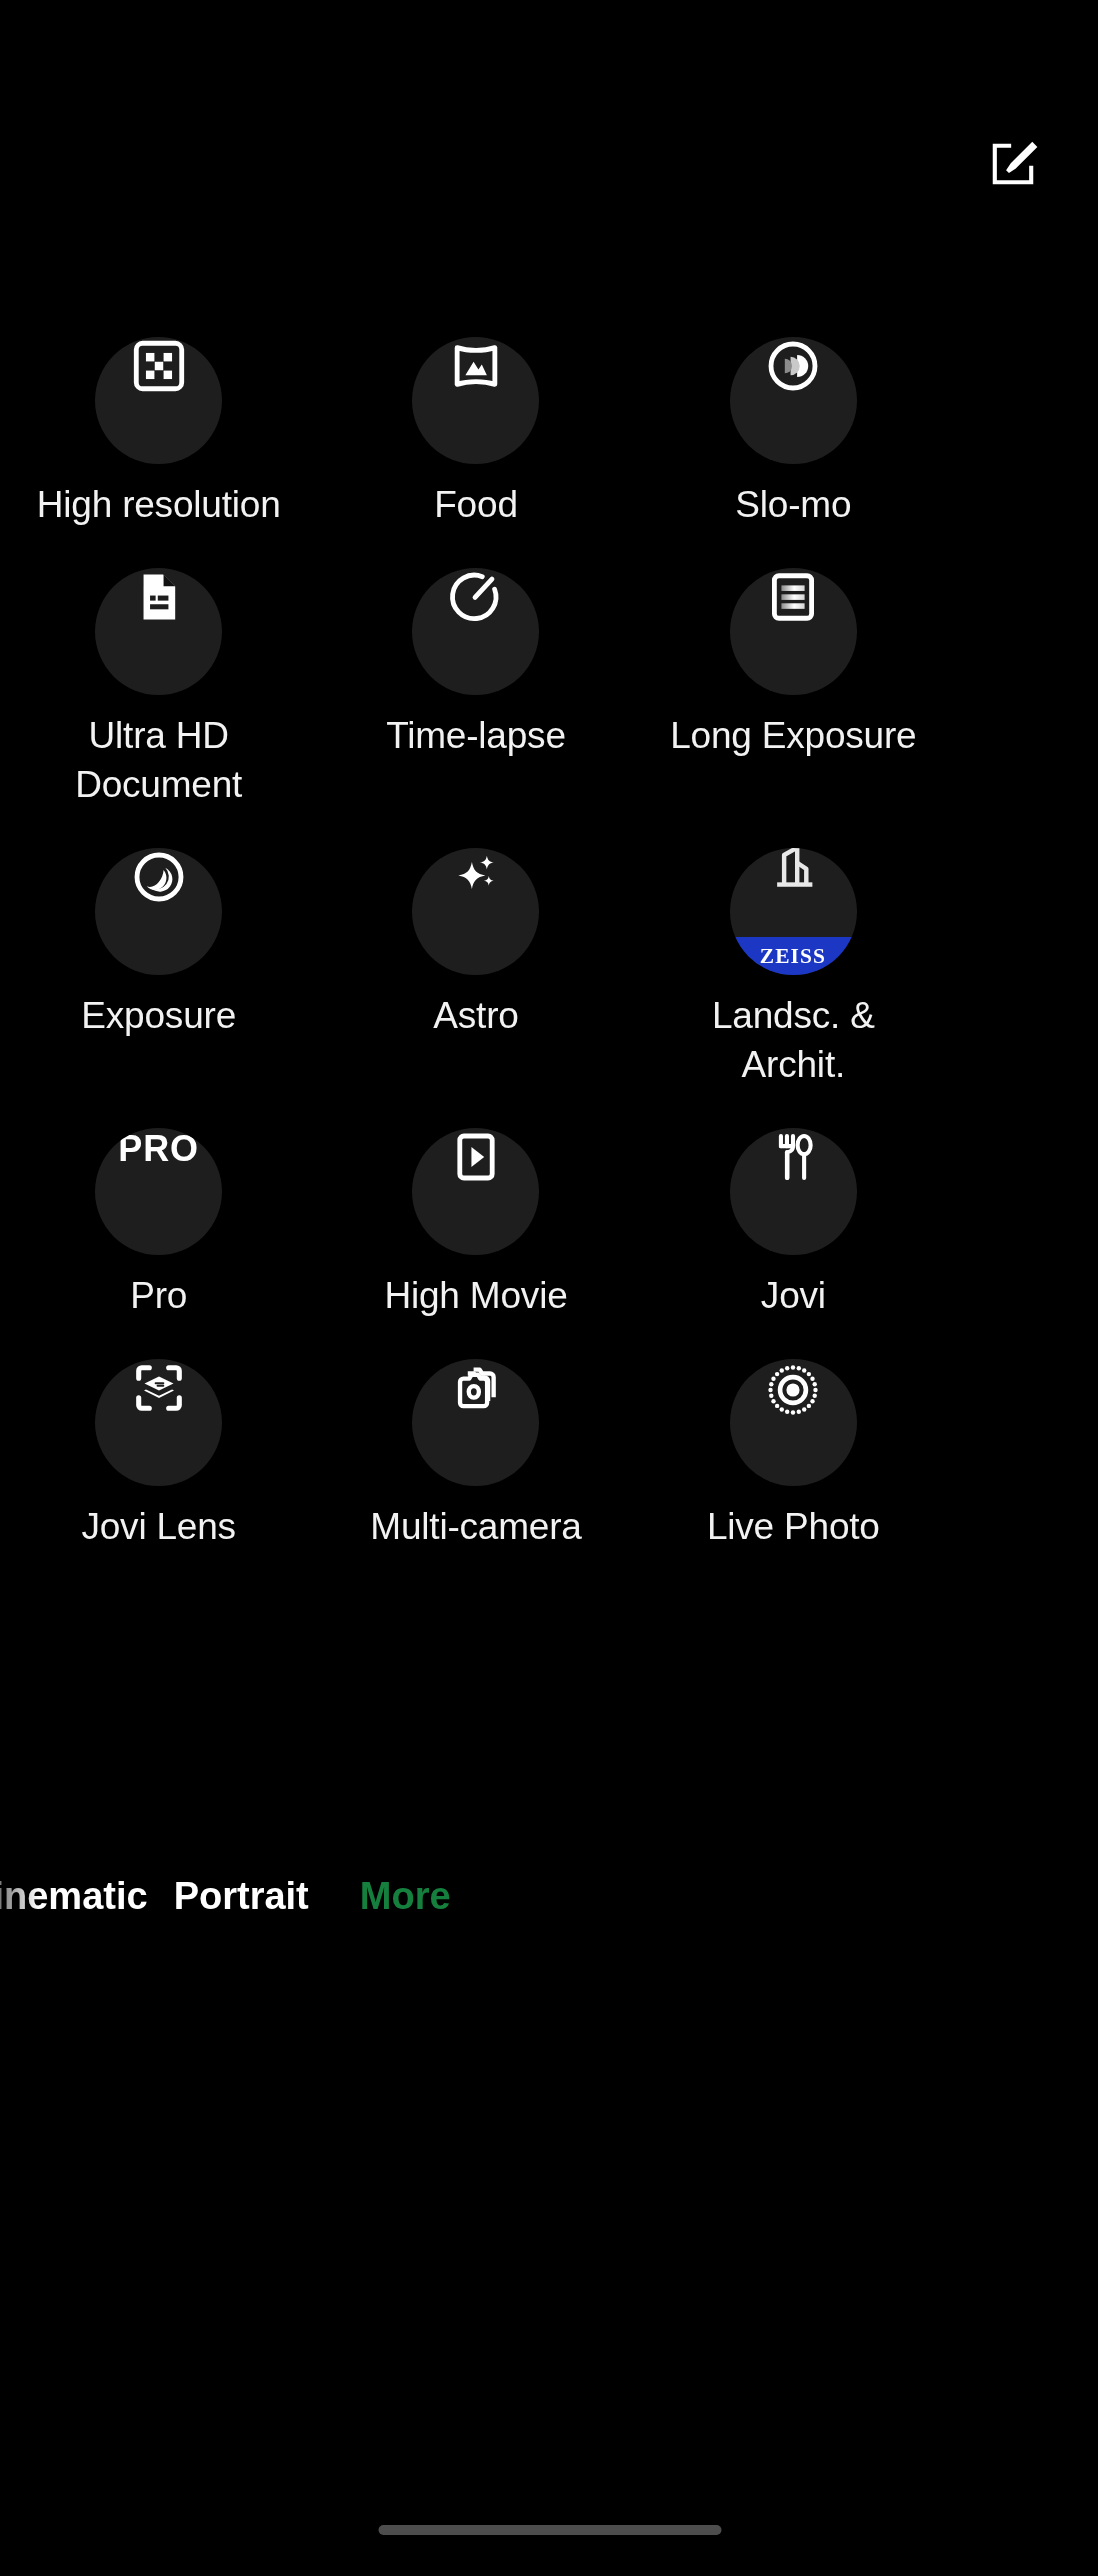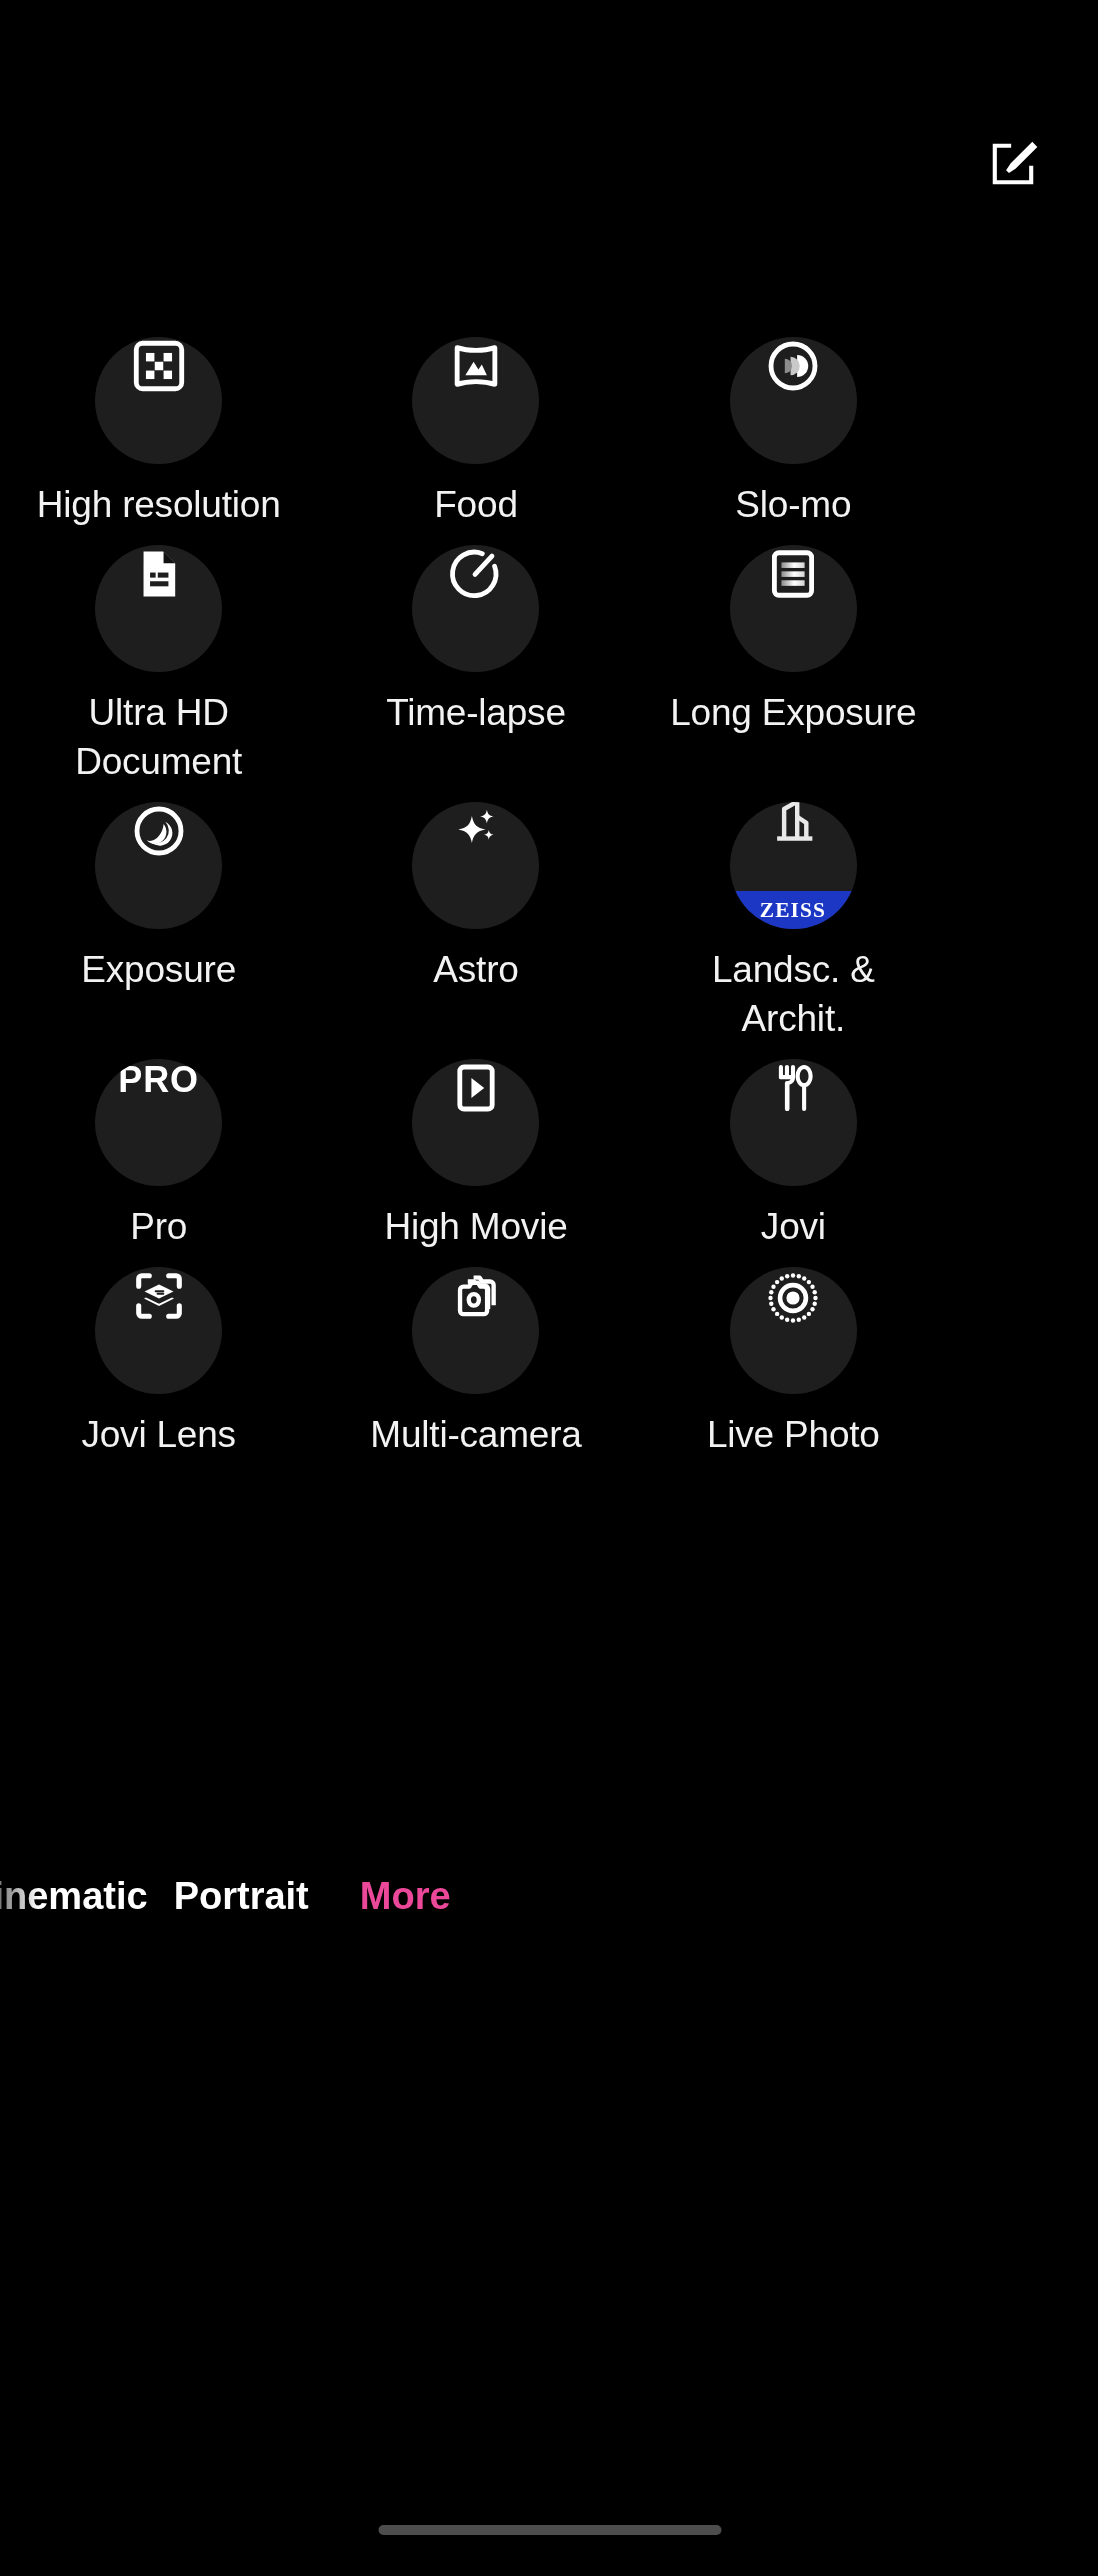--- a/index.html
+++ b/index.html
@@ -38,21 +38,21 @@
   #edit-btn svg { display:block; }
 
   
   #mode-grid {
     position:absolute;
     top:337px;
     left:0;
     width:952px;
     display:grid;
     grid-template-columns:repeat(3, 1fr);
-    row-gap:16px;
+    row-gap:39px;
   }
   .mode-cell {
     display:flex;
     flex-direction:column;
     align-items:center;
     cursor:pointer;
   }
   .mode-circle {
     width:127px;
     height:127px;
@@ -126,21 +126,21 @@
     line-height:70px;
   }
   #strip-cinematic {
     margin-left:-34px;
     -webkit-mask-image:linear-gradient(to right, rgba(0,0,0,0.12) 0px, rgba(0,0,0,0.35) 24.4px, #000 73px);
     mask-image:linear-gradient(to right, rgba(0,0,0,0.12) 0px, rgba(0,0,0,0.35) 24.4px, #000 73px);
   }
   #strip-portrait { margin-left:26px;text-align:right; }
   #strip-more {
     margin-left:51px;
-    color:#ec4899;
+    color:#15803d;
   }
 
   
   #home-indicator {
     position:absolute;
     bottom:41px;
     left:50%;
     transform:translateX(-50%);
     width:343px;
     height:10.3px;

